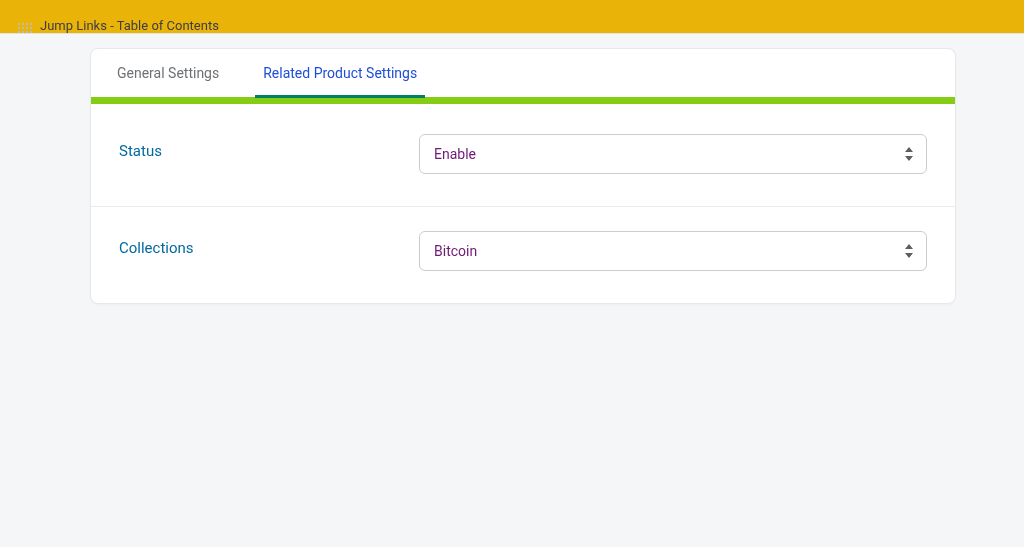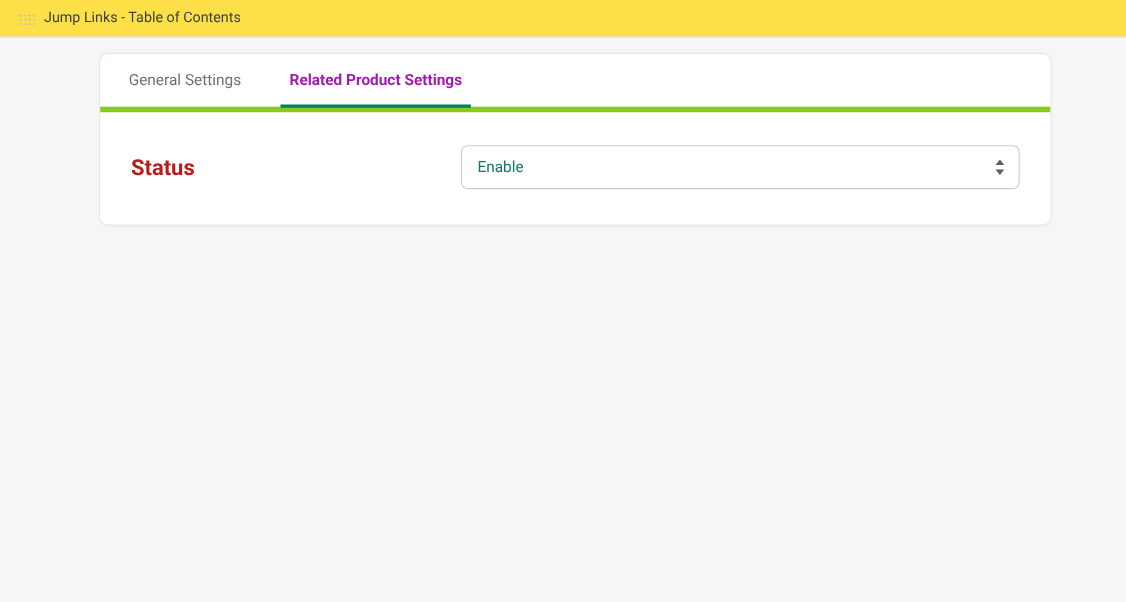--- a/index.html
+++ b/index.html
@@ -11,26 +11,26 @@
       font-family: -apple-system, BlinkMacSystemFont, "Segoe UI", Roboto, "Helvetica Neue", Arial, sans-serif;
       background: #f5f6f7;
       font-size: 14px;
       color: #202223;
       width: 1024px;
       height: 547px;
       overflow: hidden;
     }
     .titlebar {
       display: flex;
-      align-items: center;
+      align-items: flex-end;
       gap: 8px;
       height: 34px;
       padding: 0 16px;
       border-bottom: 1px solid #e1e3e5;
-      background: #fde047;
+      background: #eab308;
     }
     .titlebar .grip {
       width: 16px;
       height: 12px;
       display: inline-block;
       background-image: radial-gradient(circle, #bcbec0 1px, transparent 1px);
       background-size: 4px 4px;
       background-position: 1px 1px;
       opacity: 0.9;
     }
@@ -45,71 +45,71 @@
       background: #ffffff;
       border: 1px solid #e6e8ea;
       border-radius: 8px;
       box-shadow: 0 1px 2px rgba(0,0,0,0.03);
       overflow: hidden;
     }
     .tabs {
       display: flex;
       align-items: flex-start;
       padding: 0 18px;
-      border-bottom: 5px solid #84cc16;
+      border-bottom: 7px solid #84cc16;
       gap: 28px;
     }
     .tab {
       padding: 16px 8px 14px;
       font-size: 14px;
       color: #6d7175;
       cursor: pointer;
       border-bottom: 3px solid transparent;
       margin-bottom: -1px;
     }
     .tab.active {
-      color: #a21caf;
-      font-weight: 700;
+      color: #1d4ed8;
+      font-weight: 400;
       border-bottom-color: #008060;
     }
     .form-section {
       padding: 6px 0 0;
     }
     .form-row {
       display: flex;
       align-items: flex-start;
       padding: 24px 28px 32px 28px;
       border-bottom: 1px solid #ececec;
     }
     .form-row:last-child {
       border-bottom: none;
     }
     .form-label {
       flex: 0 0 300px;
-      font-weight: 700;
-      font-size: 20px;
-      color: #b91c1c;
+      font-weight: 400;
+      font-size: 15px;
+      color: #0369a1;
       padding-top: 8px;
     }
     .form-control-wrap {
       flex: 1;
     }
     .select {
       position: relative;
       width: 100%;
       height: 40px;
       border: 1px solid #c9cccf;
       border-radius: 6px;
       background: #ffffff;
       display: flex;
       align-items: center;
       padding: 0 36px 0 14px;
       cursor: pointer;
       font-size: 14px;
-      color: #0f766e;
+      color: #701a75;
     }
     .select .caret {
       position: absolute;
       right: 12px;
       top: 50%;
       transform: translateY(-50%);
       width: 10px;
       height: 14px;
       pointer-events: none;
     }
@@ -146,17 +146,30 @@
               <svg viewBox="0 0 10 14" width="10" height="14">
                   <path d="M5 0 L9 5 H1 Z M5 14 L1 9 H9 Z" fill="#5c5f62"></path>
                 </svg>
             </span>
           </div>
         </div>
       </div>
 
 
 
+      <div class="form-row">
+        <div class="form-label">Collections</div>
+        <div class="form-control-wrap">
+          <div class="select">
+            <span>Bitcoin</span>
+            <span class="caret">
+              <svg viewBox="0 0 10 14" width="10" height="14">
+                  <path d="M5 0 L9 5 H1 Z M5 14 L1 9 H9 Z" fill="#5c5f62"></path>
+                </svg>
+            </span>
+          </div>
+        </div>
+      </div>
 
     </div>
 
   </div>
 </div>
 
 </body></html>

